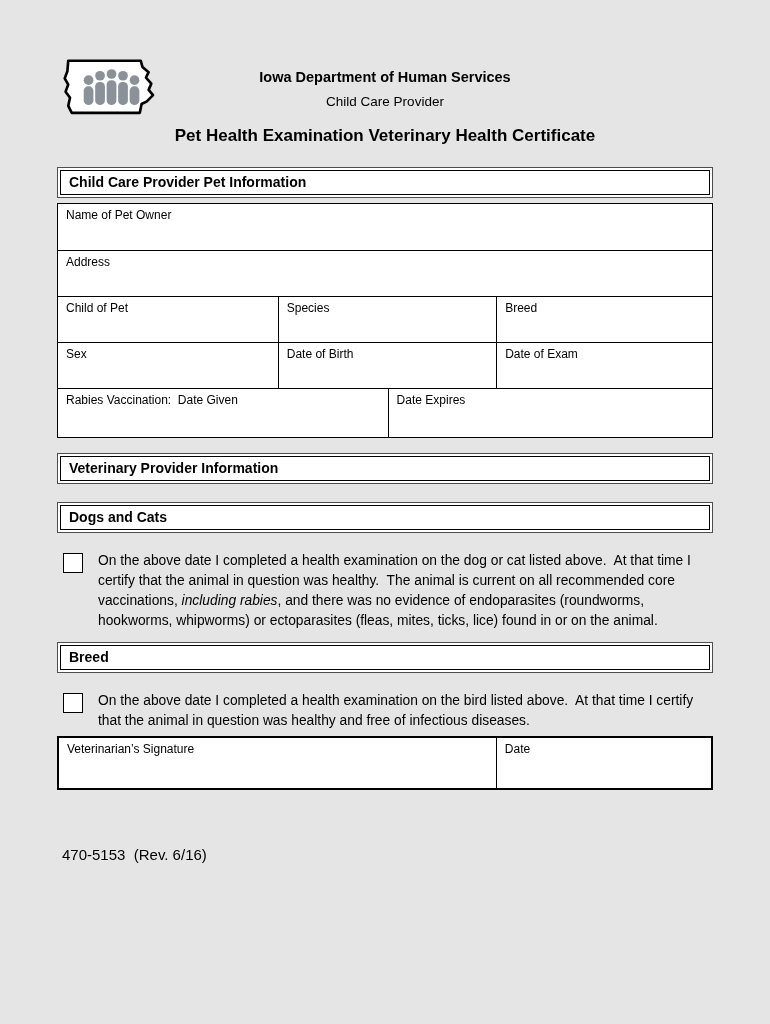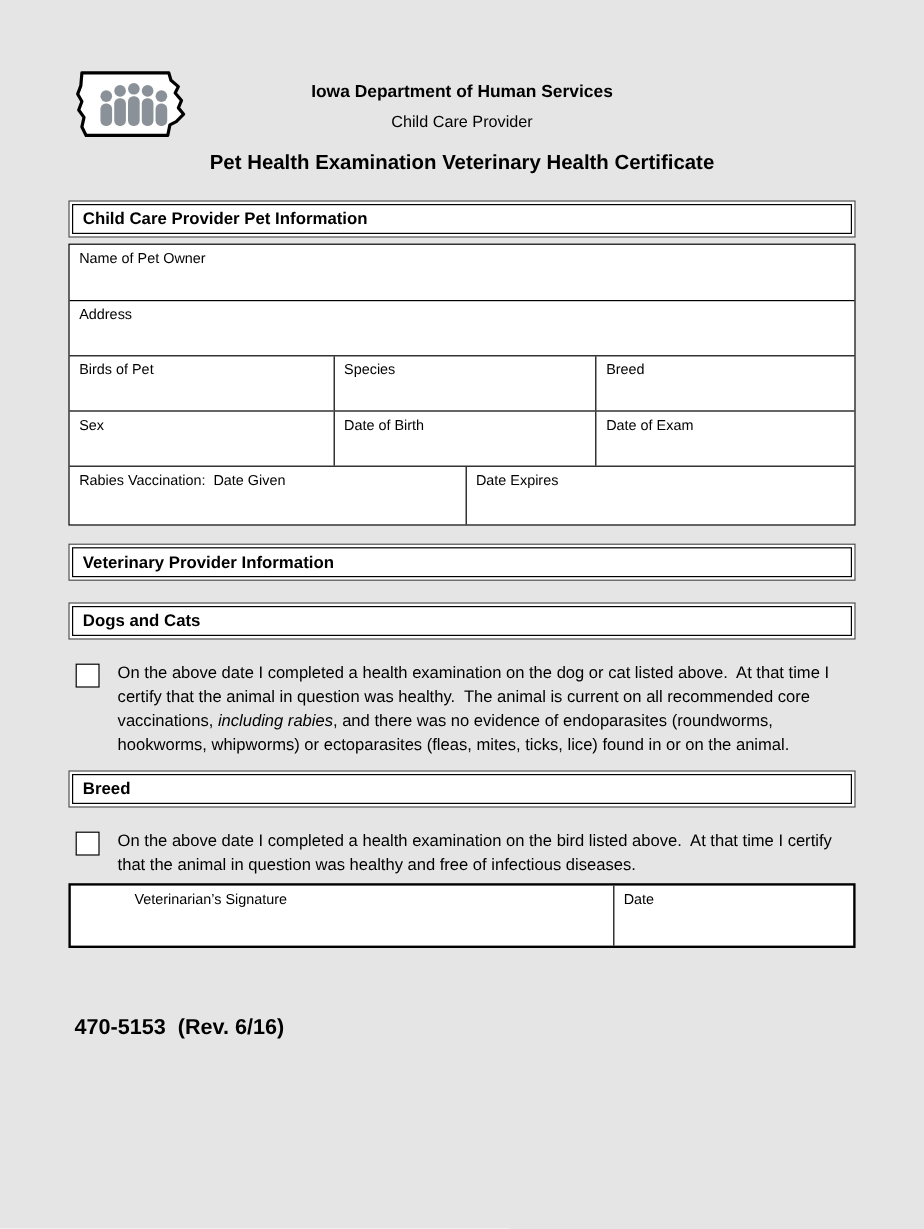--- a/index.html
+++ b/index.html
@@ -25,21 +25,21 @@
   
   .sec { border: 1px solid #4d4d4d; padding: 2px; background: #fff; }
   .sec-inner { border: 1px solid #000; padding: 3px 8px 4px 8px; font-size: 14px; font-weight: bold; }
   .mt21 { margin-top: 21px; }
   .mt18 { margin-top: 18px; }
   .mt15 { margin-top: 15px; }
   .mt11 { margin-top: 11px; }
 
   
   .ftable { border: 1px solid #000; margin-top: 5px; background: #fff; }
-  .ftable.thick { border-width: 2px; padding-left: 45px; }
+  .ftable.thick { border-width: 2px; }
   .frow { display: flex; align-items: stretch; border-top: 1px solid #000; }
   .frow:first-child { border-top: none; }
   .fcell { border-left: 1px solid #000; padding: 4px 8px; font-size: 12px; overflow: hidden; }
   .fcell:first-child { border-left: none; }
   .lbl { white-space: pre-wrap; }
   .h47 { height: 46px; }
   .h50 { height: 49px; }
   .h46 { height: 45px; }
   .h52 { height: 50px; }
   .w-full { width: 100%; }
@@ -52,21 +52,21 @@
   
   .stmt-row { display: flex; margin-top: 18px; padding-left: 6px; }
   .checkbox {
     width: 20px; height: 20px; flex: none;
     border: 1.5px solid #000; background: #fff; margin-top: 2px;
     cursor: pointer;
   }
   .stmt { margin-left: 15px; font-size: 13.8px; line-height: 20px; white-space: pre-wrap; }
   .it { font-style: italic; }
 
-  .footer { margin-top: 56px; margin-left: 5px; font-size: 18px; white-space: pre-wrap; font-weight: bold; }
+  .footer { margin-top: 56px; margin-left: 5px; font-size: 15px; white-space: pre-wrap; }
 </style>
 </head>
 <body>
 
 <div class="page">
 
   <div class="logo">
     <svg width="106" height="74" viewBox="0 0 120 82" aria-hidden="true">
       <path d="M15,9 L97,9 L99,16 L106,22 L103,28 L109,35 L106,42 L111,48 L104,55 L98,58 L96,68 L19,68 L15,60 L17,51 L12,44 L15,36 L11,29 L14,21 Z" fill="#ffffff" stroke="#000000" stroke-width="3" stroke-linejoin="round"></path>
       <g fill="#8b9198">
@@ -97,21 +97,21 @@
     </div>
 
     <div class="ftable">
       <div class="frow h47">
         <div class="fcell w-full"><span class="lbl">Name of Pet Owner</span></div>
       </div>
       <div class="frow h47">
         <div class="fcell w-full"><span class="lbl">Address</span></div>
       </div>
       <div class="frow h47">
-        <div class="fcell w-third"><span class="lbl">Birds of Pet</span></div>
+        <div class="fcell w-third"><span class="lbl">Child of Pet</span></div>
         <div class="fcell w-third2"><span class="lbl">Species</span></div>
         <div class="fcell grow"><span class="lbl">Breed</span></div>
       </div>
       <div class="frow h47">
         <div class="fcell w-third"><span class="lbl">Sex</span></div>
         <div class="fcell w-third2"><span class="lbl">Date of Birth</span></div>
         <div class="fcell grow"><span class="lbl">Date of Exam</span></div>
       </div>
       <div class="frow h50">
         <div class="fcell w-half"><span class="lbl">Rabies Vaccination:  Date Given</span></div>

